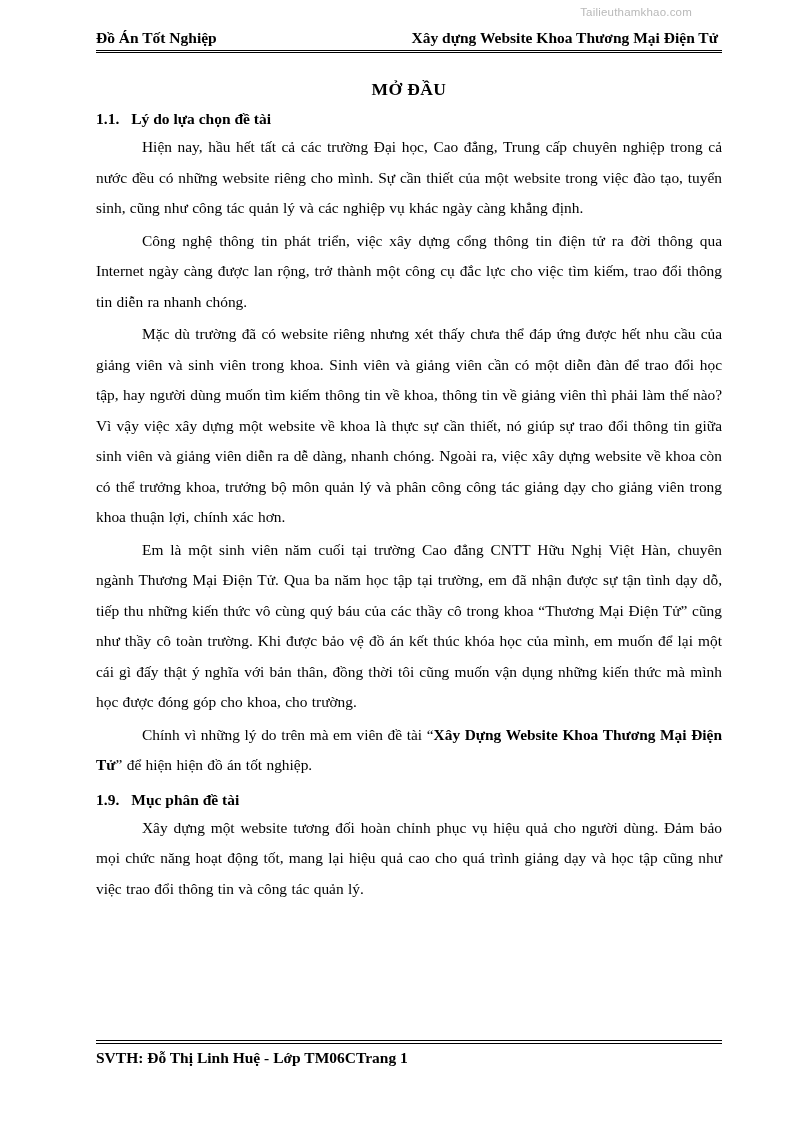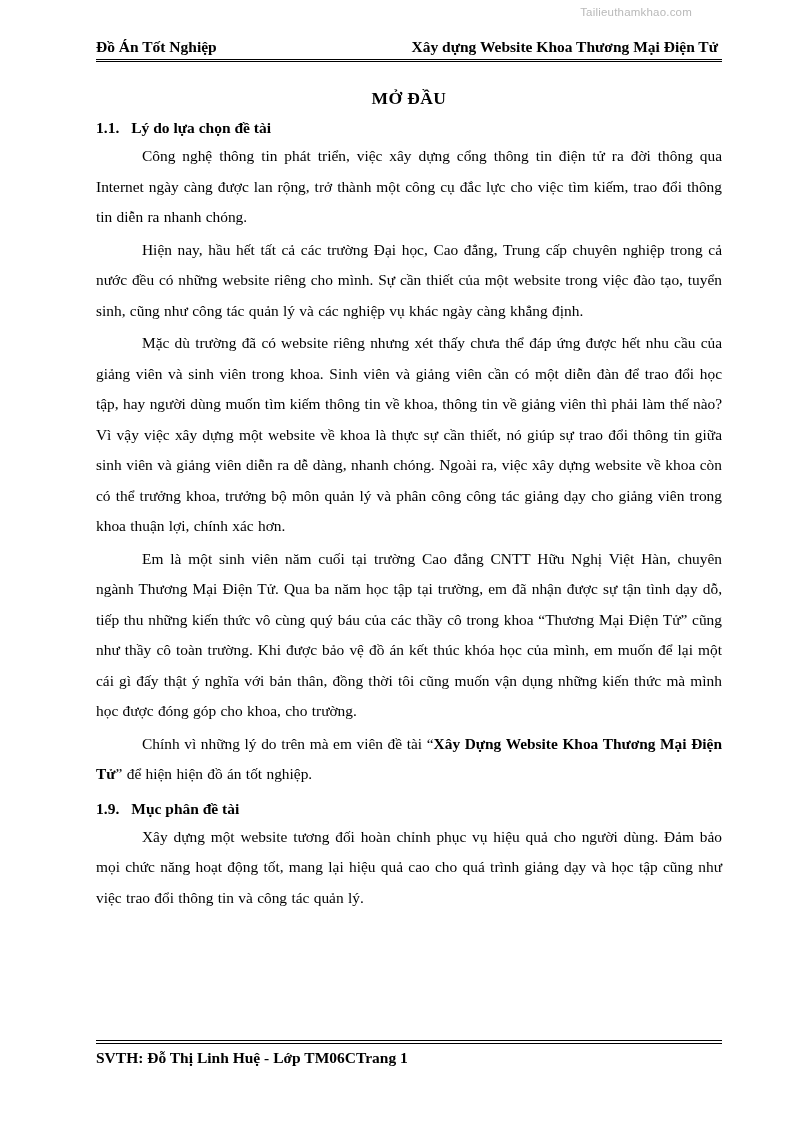--- a/index.html
+++ b/index.html
@@ -28,21 +28,21 @@
     top: 6px;
     right: 22px;
     font-family: "Liberation Sans", sans-serif;
     font-size: 11.5px;
     color: #b9b9b9;
     letter-spacing: 0.2px;
   }
   .content {
     position: absolute;
     left: 96px;
-    top: 38px;
+    top: 29px;
     width: 626px;
   }
   .header-row {
     display: flex;
     justify-content: space-between;
     align-items: baseline;
     font-weight: bold;
     font-size: 15.5px;
     padding-bottom: 3px;
   }
@@ -132,22 +132,22 @@
     <div class="rule"></div>
     <div class="rule-thin"></div>
 
     <div class="doc-title">MỞ ĐẦU</div>
 
     <div class="section-heading">
       <span class="section-num">1.1.</span>
       <span>Lý do lựa chọn đề tài</span>
     </div>
 
+    <p class="para">Hiện nay, hầu hết tất cả các trường Đại học, Cao đẳng, Trung cấp chuyên nghiệp trong cả nước đều có những website riêng cho mình. Sự cần thiết của một website trong việc đào tạo, tuyển sinh, cũng như công tác quản lý và các nghiệp vụ khác ngày càng khẳng định.</p>
     <p class="para">Công nghệ thông tin phát triển, việc xây dựng cổng thông tin điện tử ra đời thông qua Internet ngày càng được lan rộng, trở thành một công cụ đắc lực cho việc tìm kiếm, trao đổi thông tin diễn ra nhanh chóng.</p>
-    <p class="para">Hiện nay, hầu hết tất cả các trường Đại học, Cao đẳng, Trung cấp chuyên nghiệp trong cả nước đều có những website riêng cho mình. Sự cần thiết của một website trong việc đào tạo, tuyển sinh, cũng như công tác quản lý và các nghiệp vụ khác ngày càng khẳng định.</p>
     <p class="para">Mặc dù trường đã có website riêng nhưng xét thấy chưa thể đáp ứng được hết nhu cầu của giảng viên và sinh viên trong khoa. Sinh viên và giảng viên cần có một diễn đàn để trao đổi học tập, hay người dùng muốn tìm kiếm thông tin về khoa, thông tin về giảng viên thì phải làm thế nào? Vì vậy việc xây dựng một website về khoa là thực sự cần thiết, nó giúp sự trao đổi thông tin giữa sinh viên và giảng viên diễn ra dễ dàng, nhanh chóng. Ngoài ra, việc xây dựng website về khoa còn có thể trưởng khoa, trưởng bộ môn quản lý và phân công công tác giảng dạy cho giảng viên trong khoa thuận lợi, chính xác hơn.</p>
     <p class="para">Em là một sinh viên năm cuối tại trường Cao đẳng CNTT Hữu Nghị Việt Hàn, chuyên ngành Thương Mại Điện Tử. Qua ba năm học tập tại trường, em đã nhận được sự tận tình dạy dỗ, tiếp thu những kiến thức vô cùng quý báu của các thầy cô trong khoa “Thương Mại Điện Tử” cũng như thầy cô toàn trường. Khi được bảo vệ đồ án kết thúc khóa học của mình, em muốn để lại một cái gì đấy thật ý nghĩa với bản thân, đồng thời tôi cũng muốn vận dụng những kiến thức mà mình học được đóng góp cho khoa, cho trường.</p>
 
     <p class="para"><span>Chính vì những lý do trên mà em viên đề tài “</span><b class="inline-bold">Xây Dựng Website Khoa Thương Mại Điện Tử</b><span>” để hiện hiện đồ án tốt nghiệp.</span></p>
 
     <div class="section-heading">
       <span class="section-num">1.9.</span>
       <span>Mục phân đề tài</span>
     </div>
 

